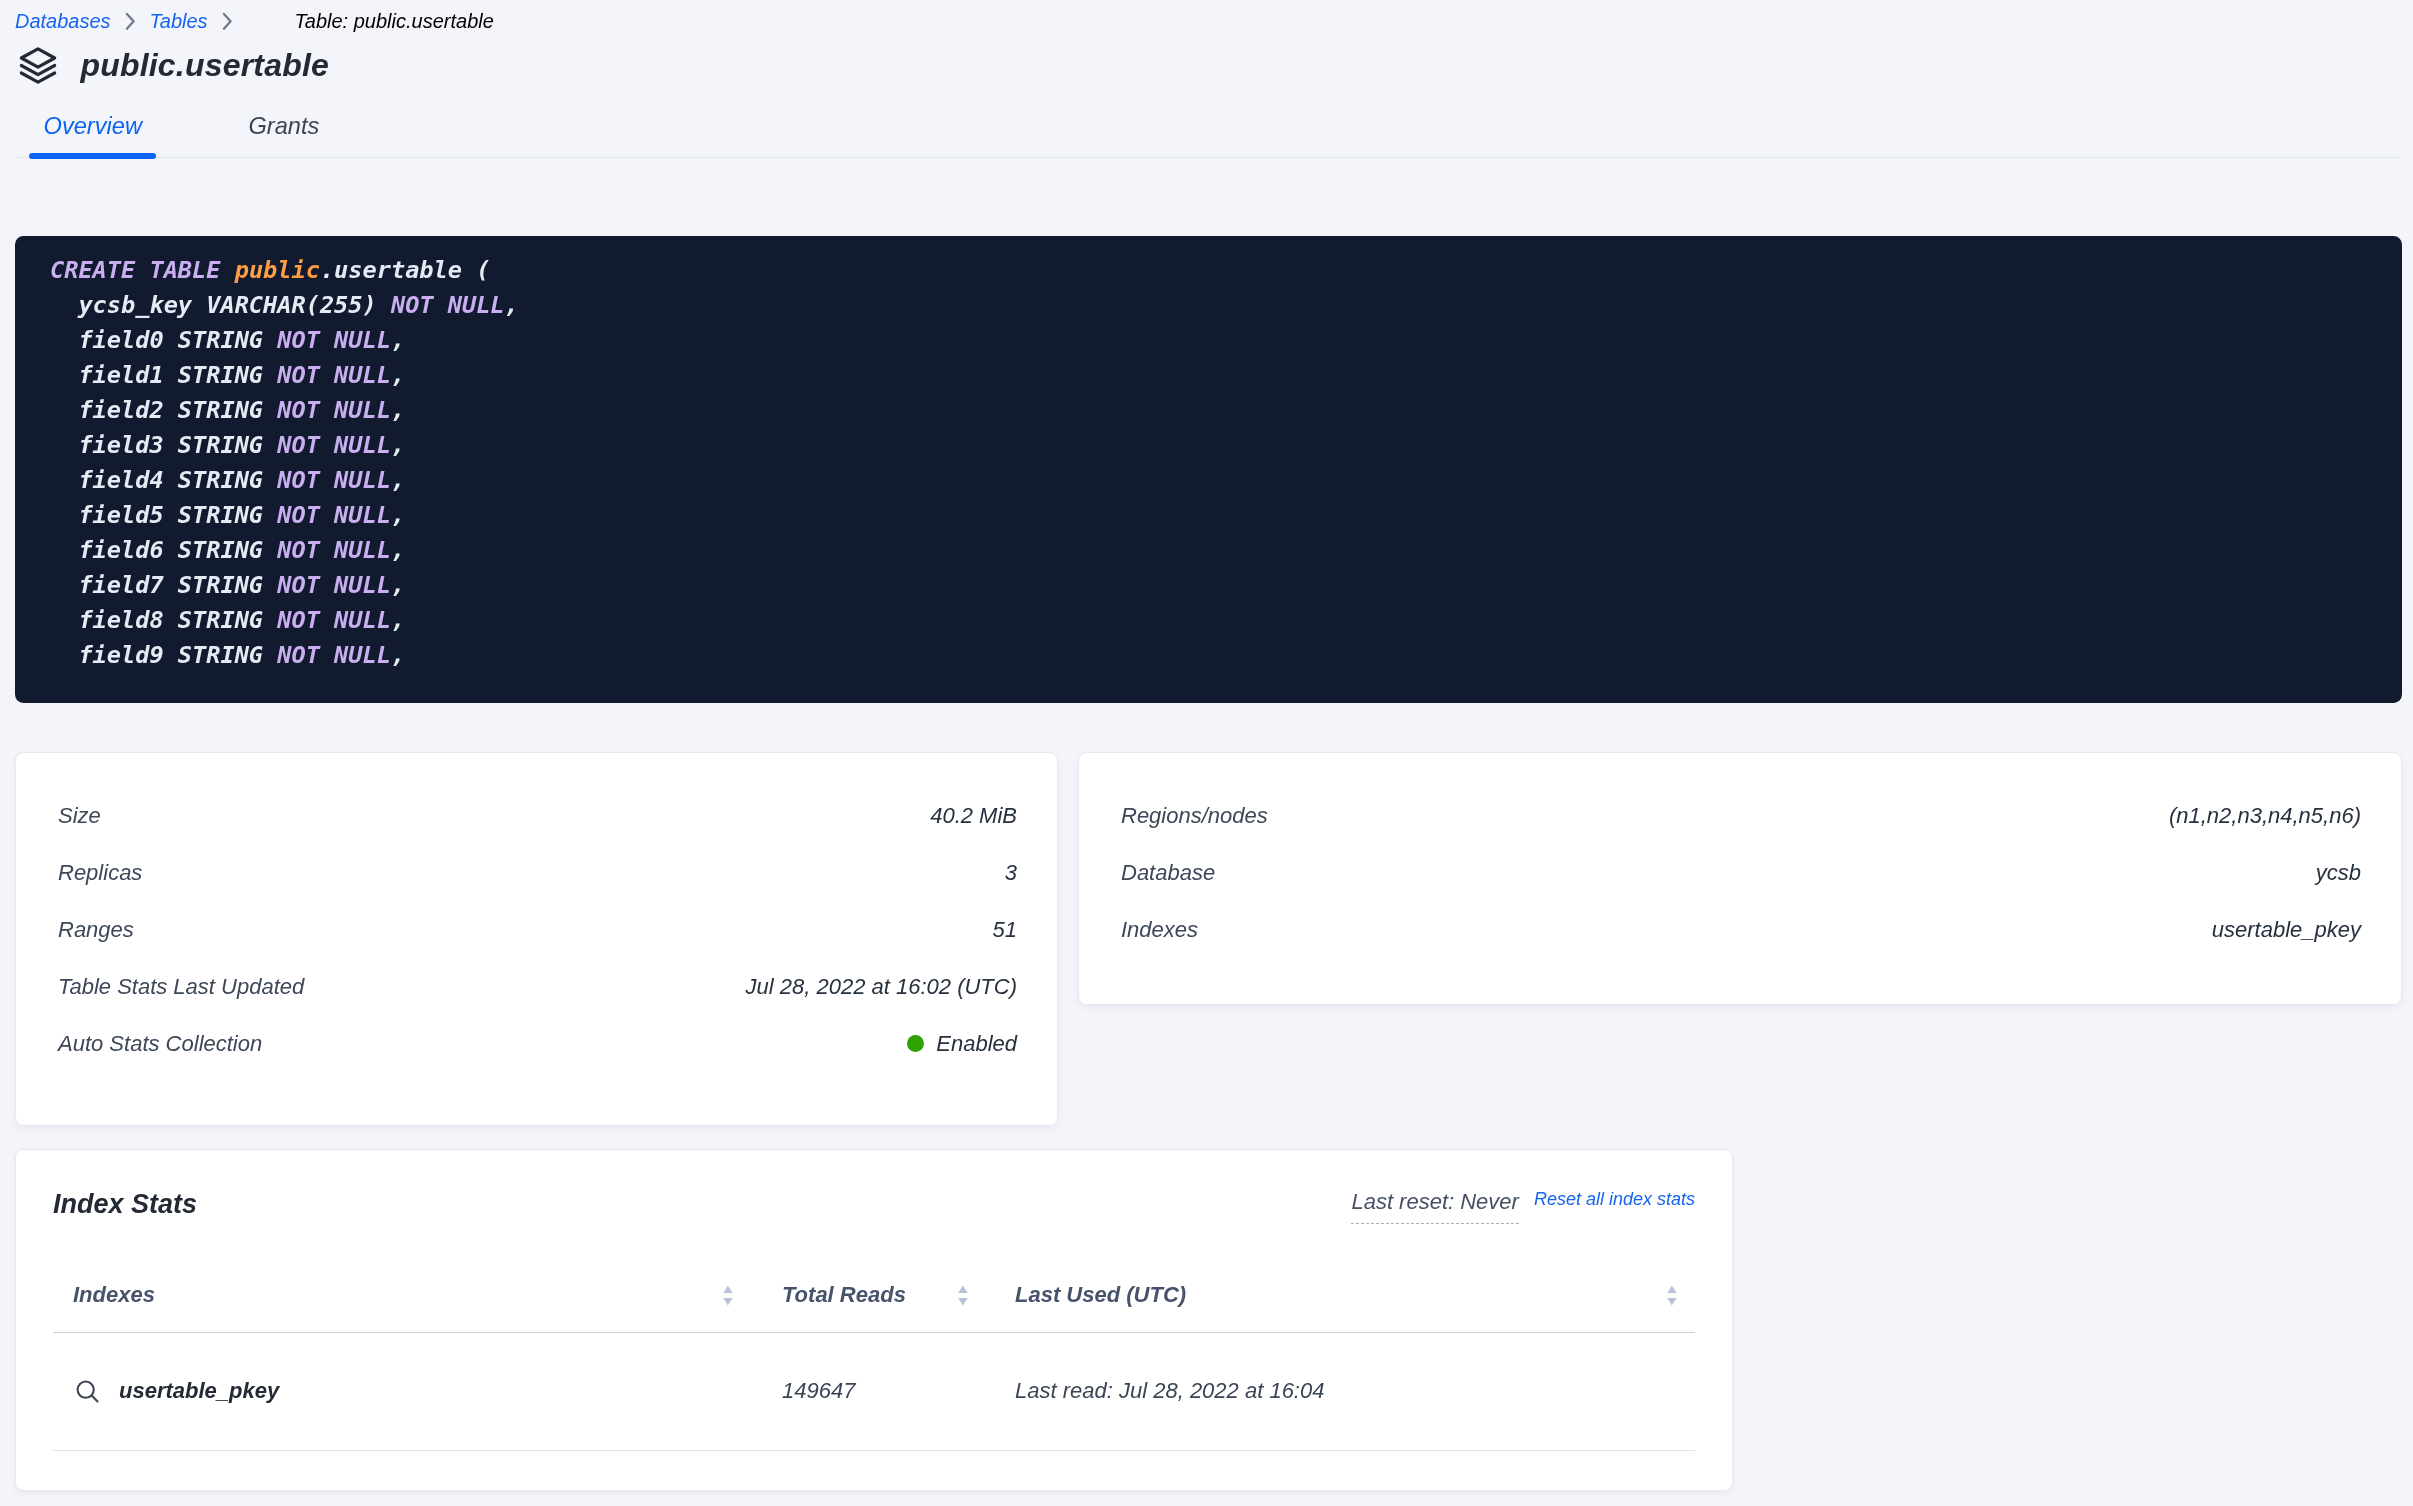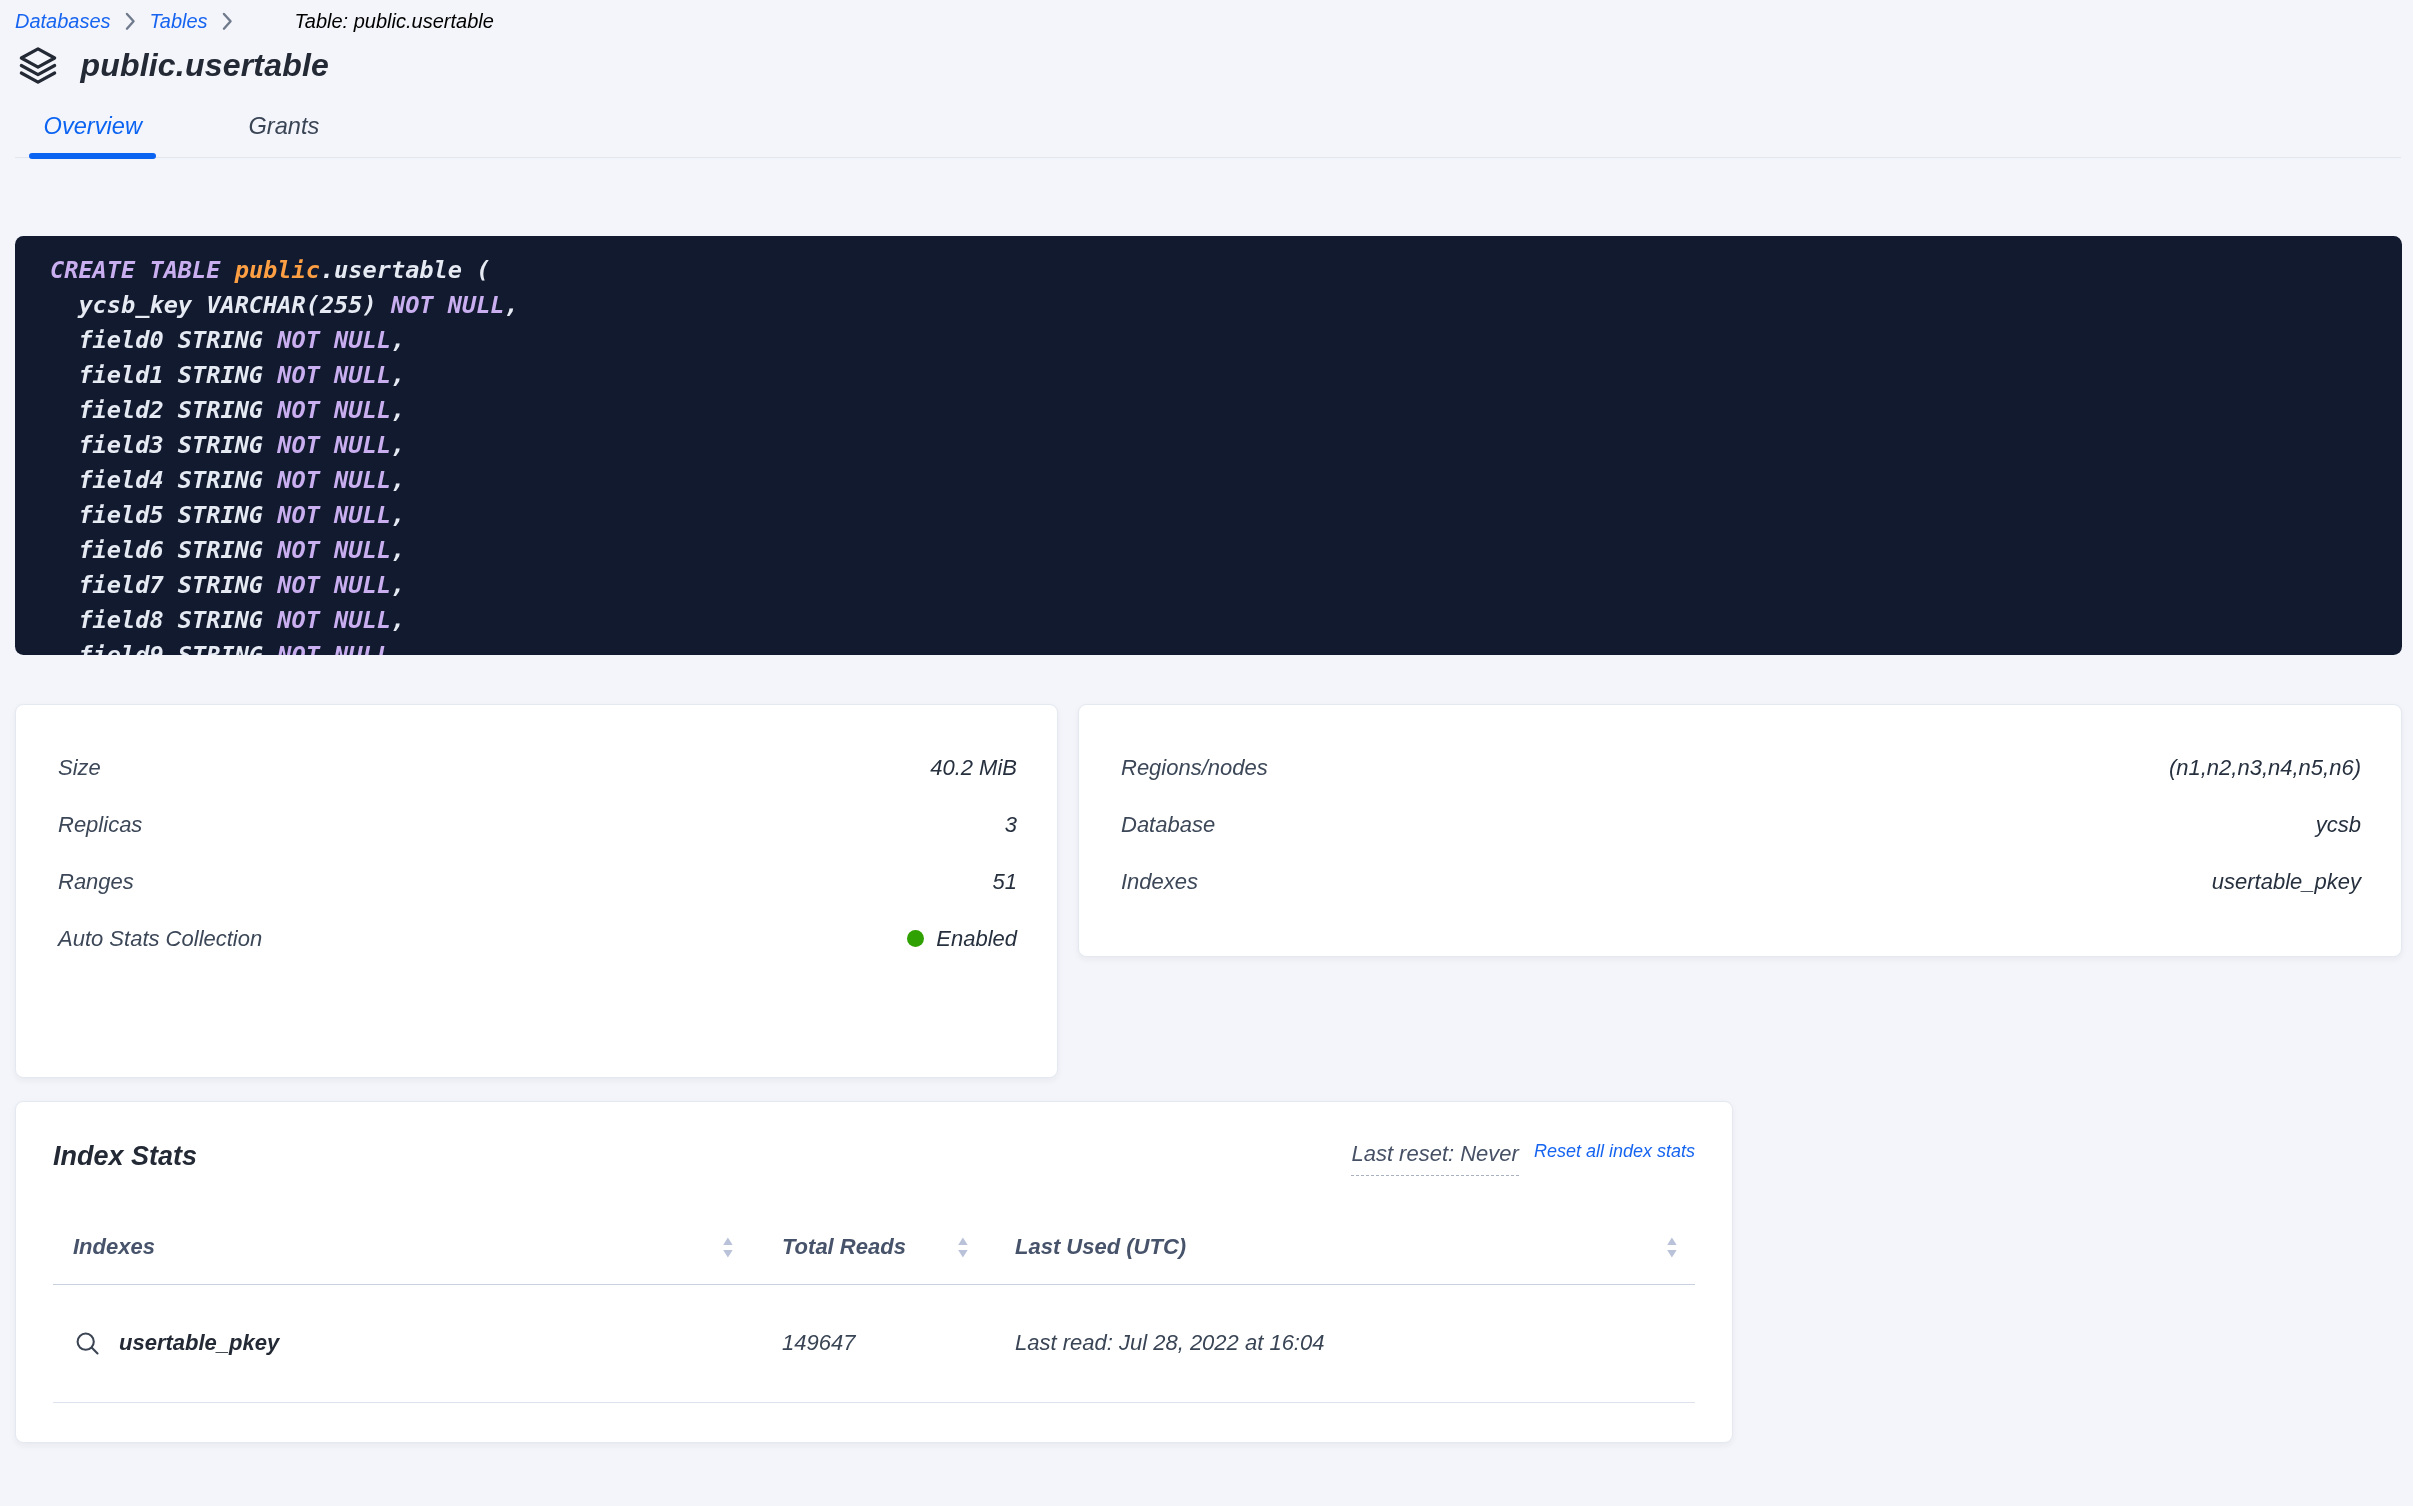--- a/index.html
+++ b/index.html
@@ -23,21 +23,21 @@
   .page-title { font-size:32px; font-weight:600; color:#242a35; margin-left:22px; letter-spacing:0.2px; }
 
   
   .tabs { margin-top:29px; border-bottom:1.7px solid #e0e5ee; display:flex; padding-left:14.3px; }
   .tab { position:relative; font-size:23.6px; color:#394455; padding:0 14.3px 17px 14.3px; margin-right:78px; cursor:pointer; font-weight:500; }
   .tab.active { color:#0b63f2; }
   .tab.active::after { content:""; position:absolute; left:0; right:0; bottom:-1.7px; height:5.9px; background:#0b63f2; border-radius:4.2px; }
 
   
   .code-block {
-    margin-top:78px; height:419px; width:2387px;
+    margin-top:78px; height:467px; width:2387px;
     background:#111a2f; border-radius:8.4px;
     padding:17px 25px 0 35px; overflow:hidden;
     font-family:"DejaVu Sans Mono","Liberation Mono",monospace;
     font-size:23.6px; font-weight:700; line-height:35px;
     color:#e6eaf3; white-space:pre;
   }
   .tok-keyword { color:#c9aef0; }
   .tok-schema  { color:#ff9f43; }
   .tok-plain   { color:#e6eaf3; }
 
@@ -120,20 +120,24 @@
       </div>
       <div class="stat-row">
         <span class="stat-label">Replicas</span>
         <span class="stat-value">3</span>
       </div>
       <div class="stat-row">
         <span class="stat-label">Ranges</span>
         <span class="stat-value">51</span>
       </div>
       <div class="stat-row">
+        <span class="stat-label">Table Stats Last Updated</span>
+        <span class="stat-value">Jul 28, 2022 at 16:02 (UTC)</span>
+      </div>
+      <div class="stat-row">
         <span class="stat-label">Auto Stats Collection</span>
         <span class="stat-value">
           <span class="status-dot"></span>
           <span>Enabled</span>
         </span>
       </div>
     </div>
 
     <div class="card stat-card right">
       <div class="stat-row">

